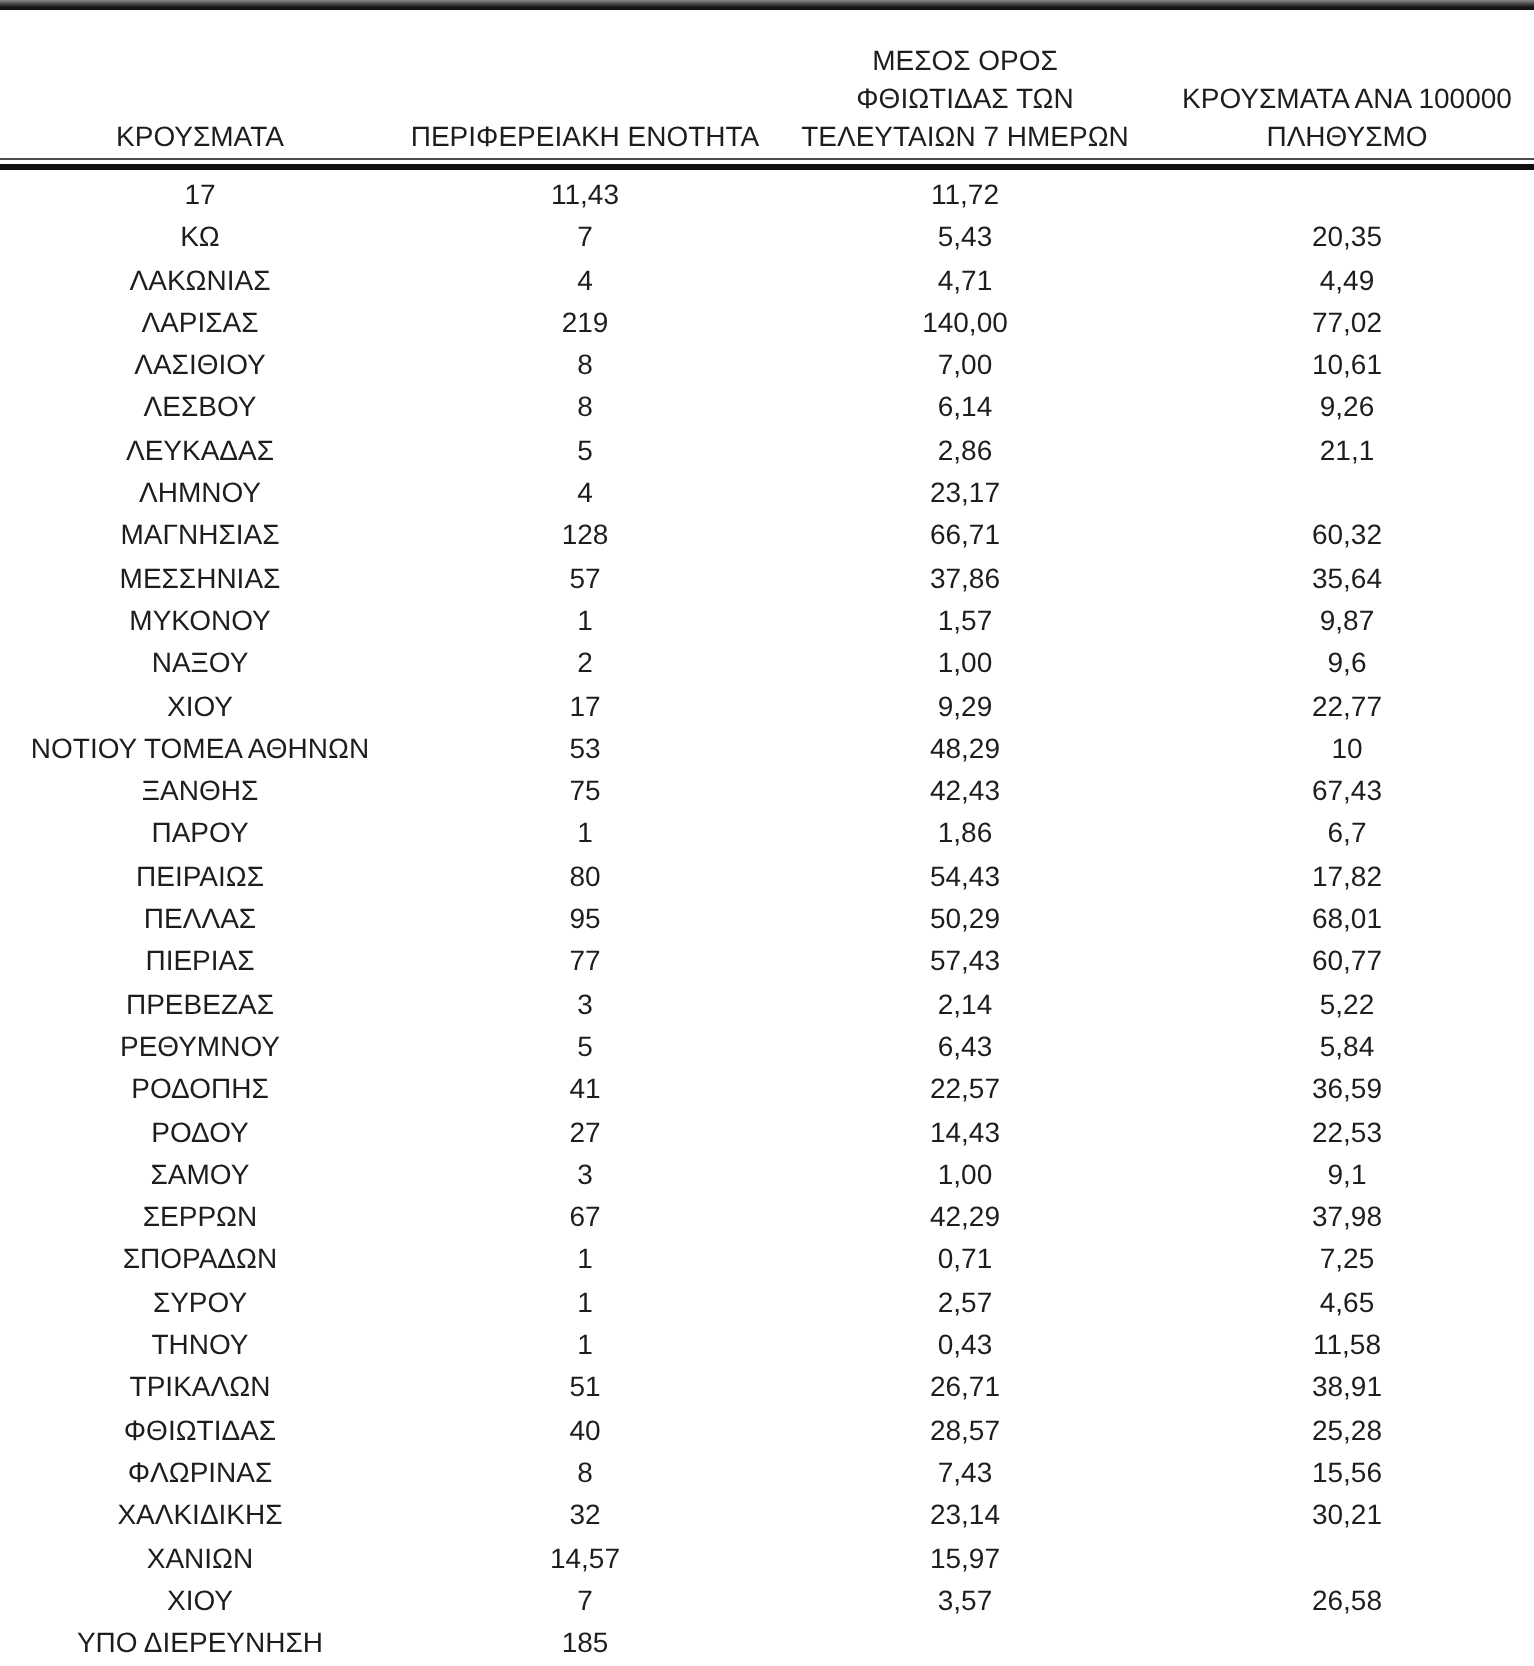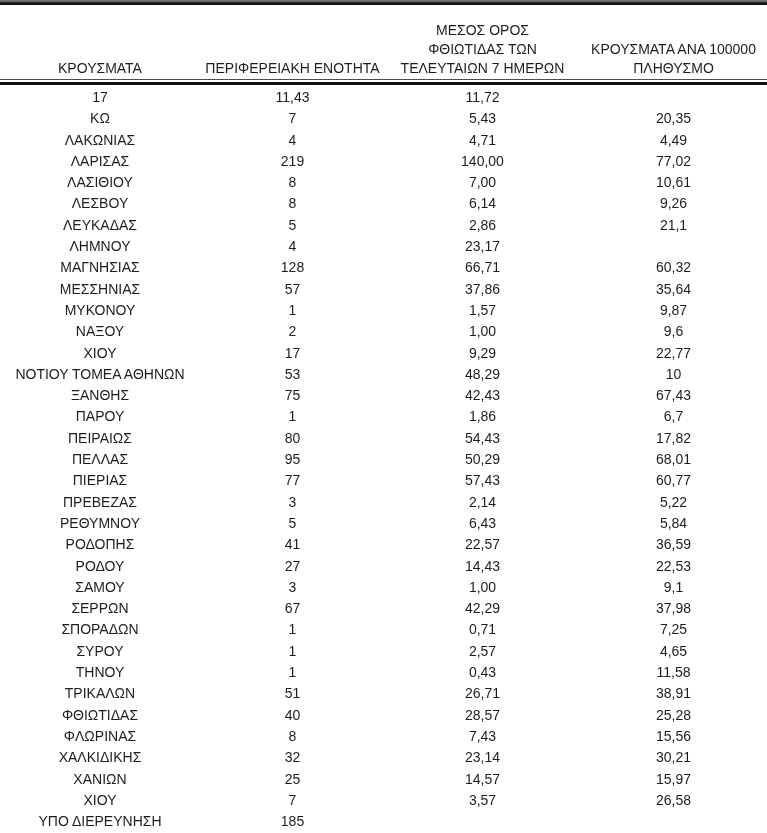--- a/index.html
+++ b/index.html
@@ -278,21 +278,20 @@
         <div class="cell">15,56</div>
       </div>
       <div class="grid-row row">
         <div class="cell">ΧΑΛΚΙΔΙΚΗΣ</div>
         <div class="cell">32</div>
         <div class="cell">23,14</div>
         <div class="cell">30,21</div>
       </div>
       <div class="grid-row row">
         <div class="cell">ΧΑΝΙΩΝ</div>
-        <div class="cell">25</div>
         <div class="cell">14,57</div>
         <div class="cell">15,97</div>
       </div>
       <div class="grid-row row">
         <div class="cell">ΧΙΟΥ</div>
         <div class="cell">7</div>
         <div class="cell">3,57</div>
         <div class="cell">26,58</div>
       </div>
       <div class="grid-row row">

